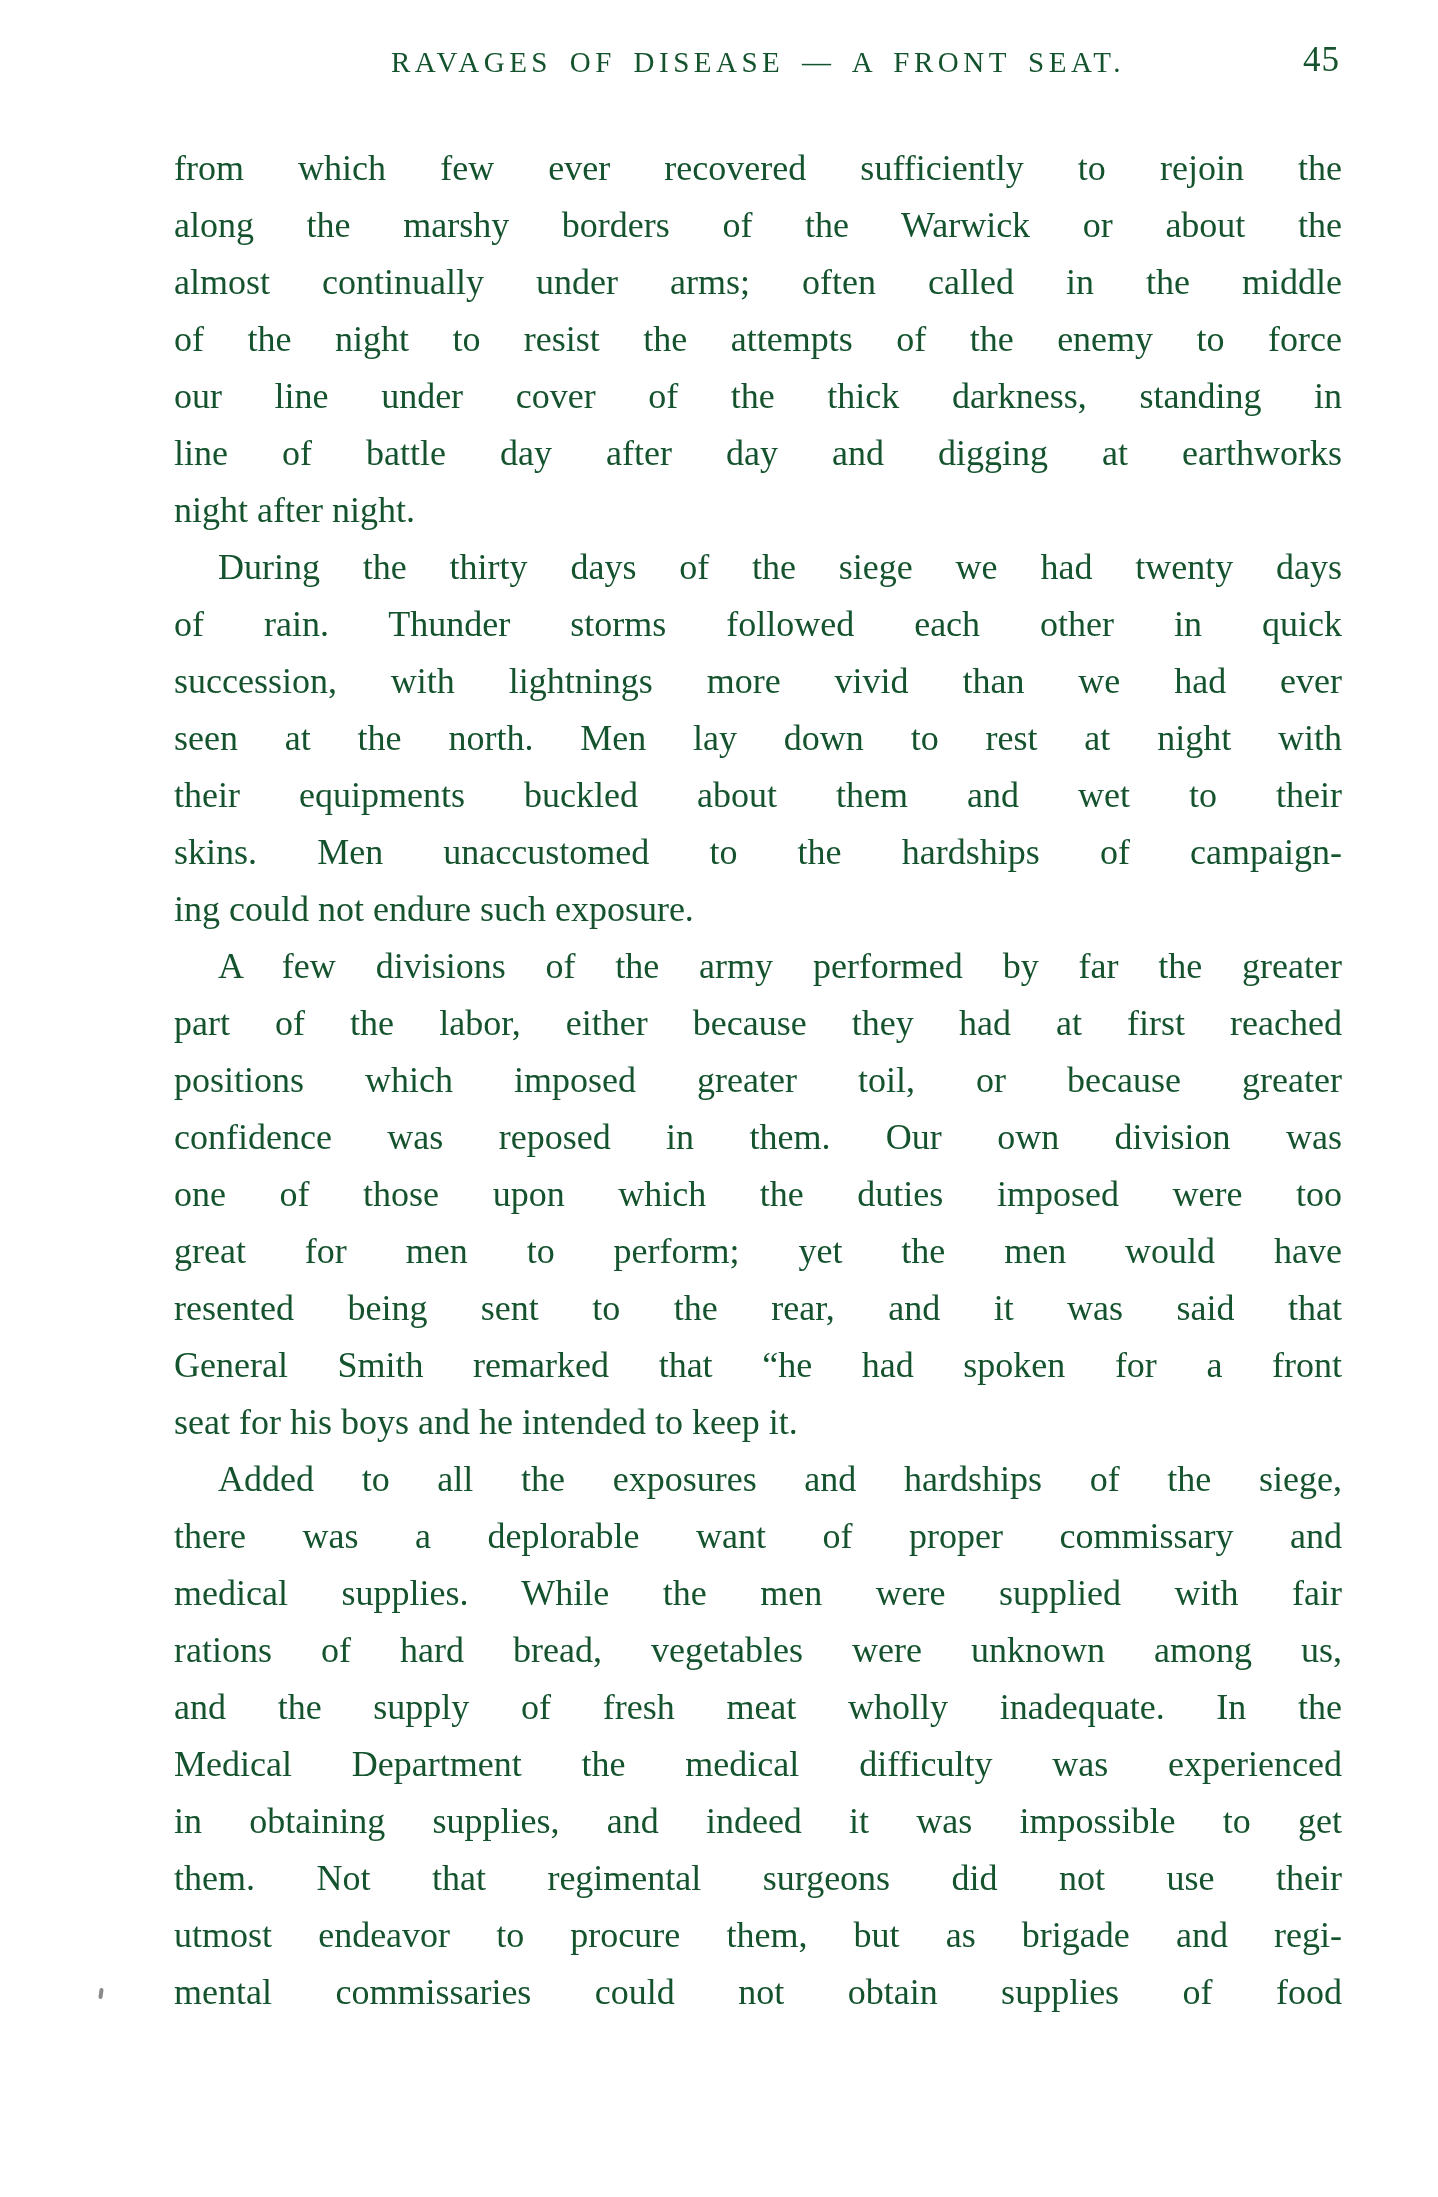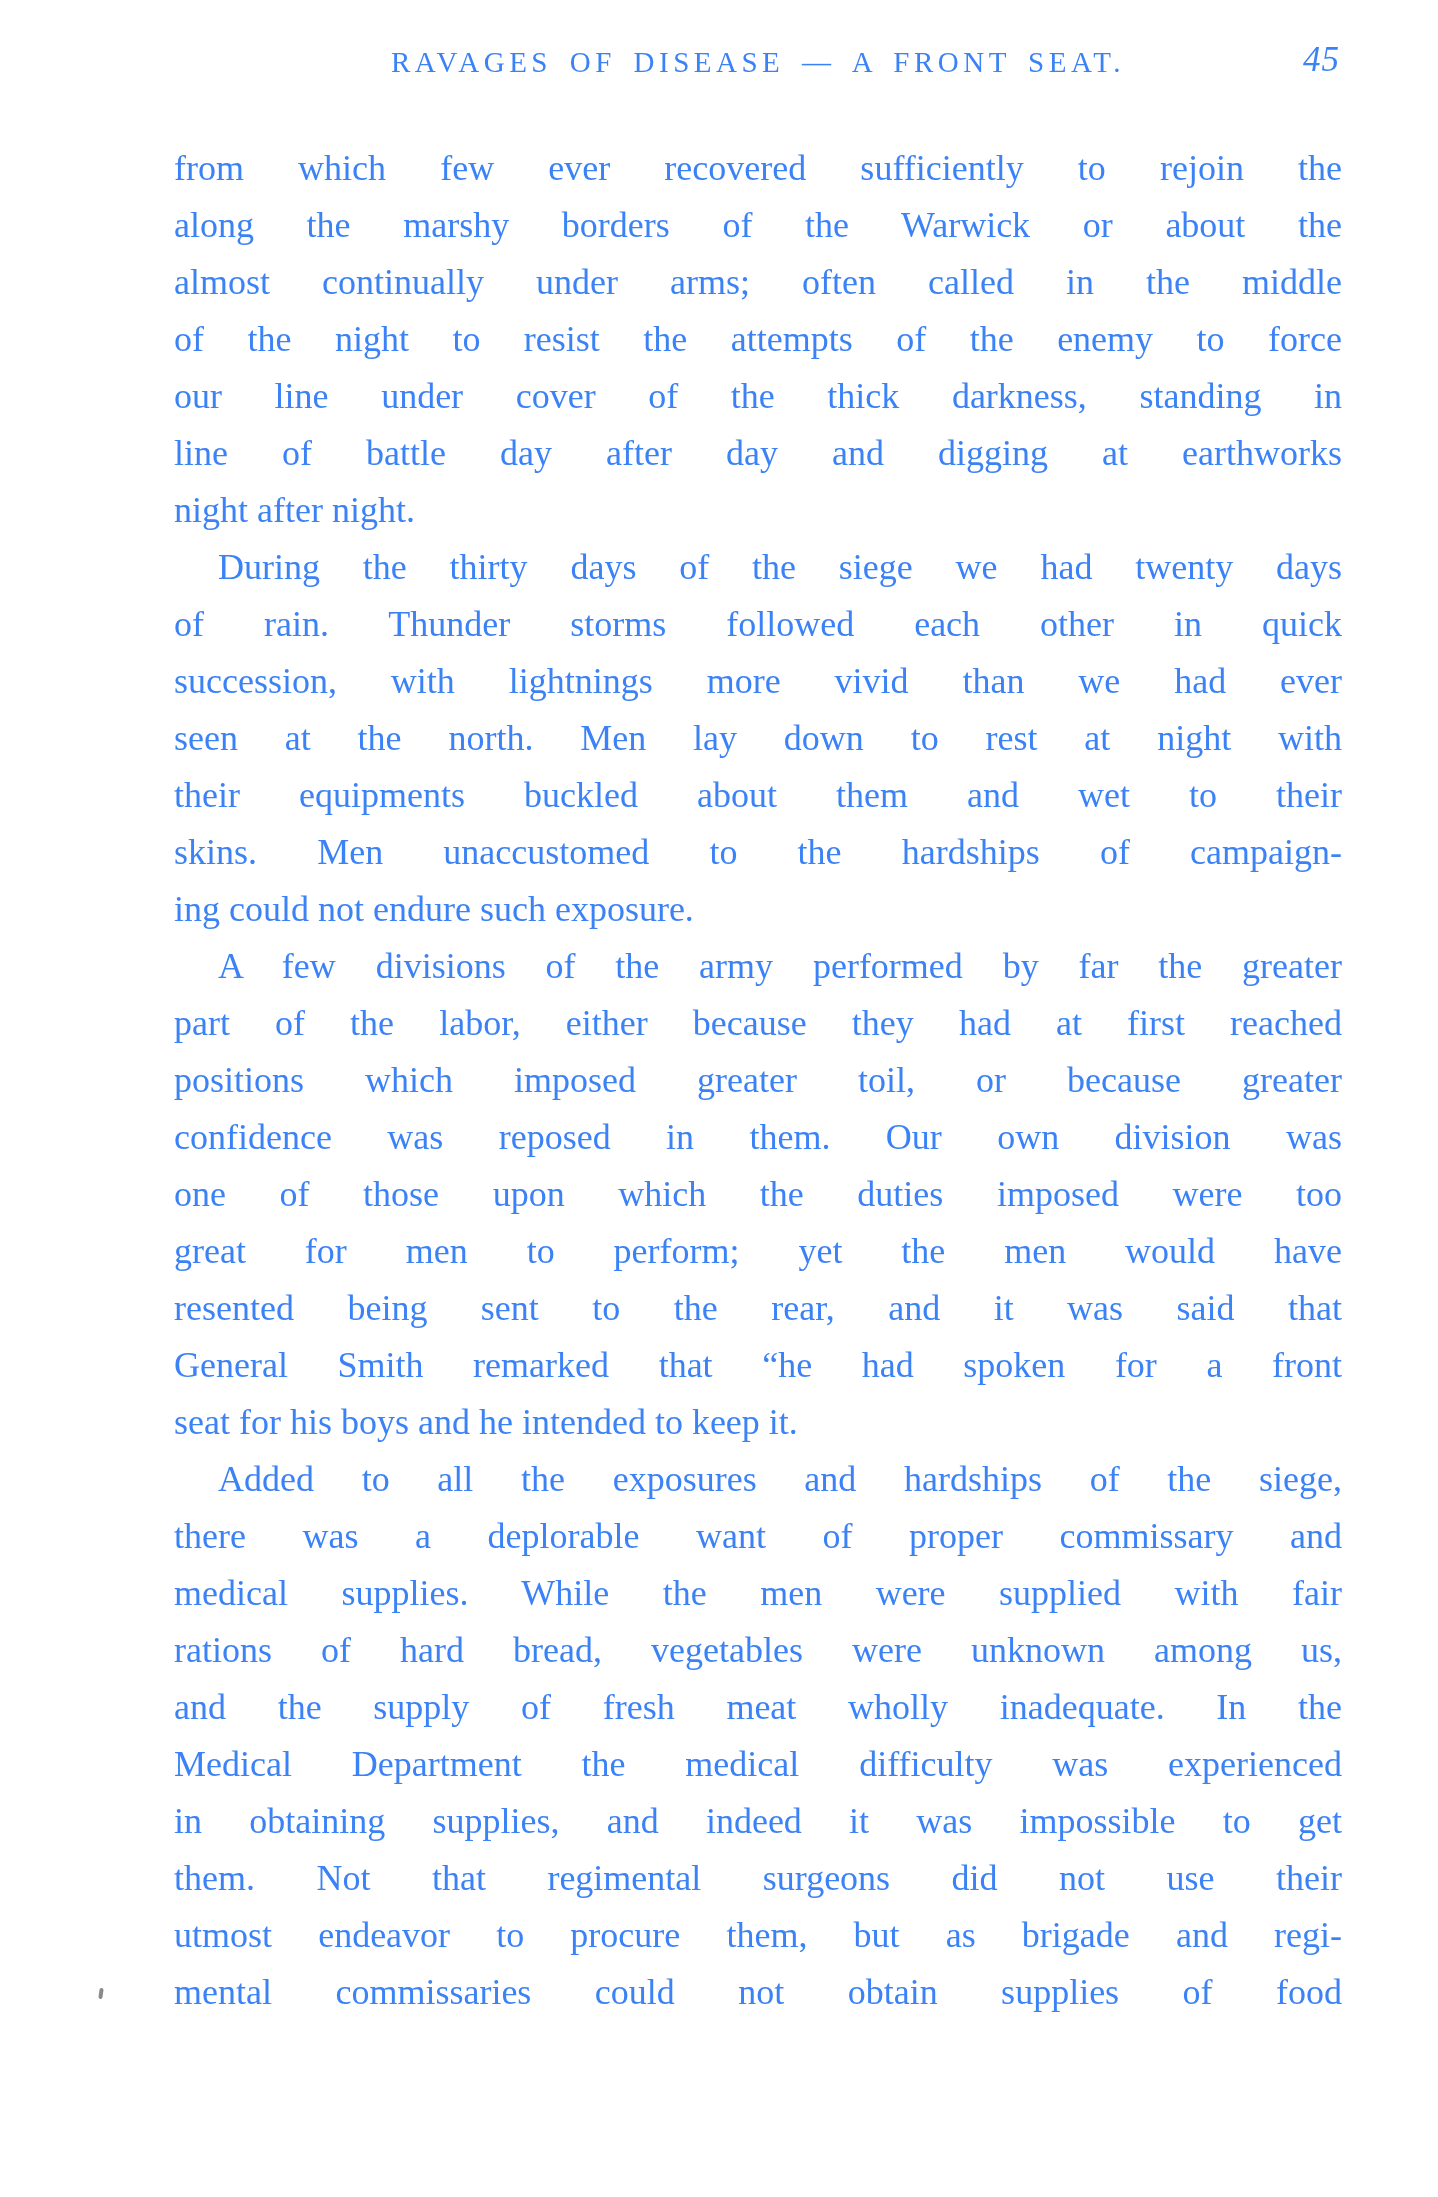--- a/index.html
+++ b/index.html
@@ -7,21 +7,21 @@
     padding: 0;
     background: #ffffff;
   }
   .page {
     position: relative;
     width: 1438px;
     height: 2197px;
     background: #ffffff;
     overflow: hidden;
     font-family: "Liberation Serif", "DejaVu Serif", serif;
-    color: #3b82f6;
+    color: #14532d;
   }
   .running-head {
     position: absolute;
     top: 40px;
     left: 174px;
     width: 1168px;
     height: 40px;
   }
   .rh-title {
     position: absolute;
@@ -34,21 +34,20 @@
     word-spacing: 6px;
     white-space: nowrap;
     font-weight: 500;
   }
   .rh-page-number {
     position: absolute;
     right: 2px;
     top: 0;
     font-size: 35px;
     letter-spacing: 1px;
-    font-style: italic;
   }
   .body-text {
     position: absolute;
     left: 174px;
     top: 140px;
     width: 1168px;
     font-size: 36px;
   }
   .para {
     margin: 0;

